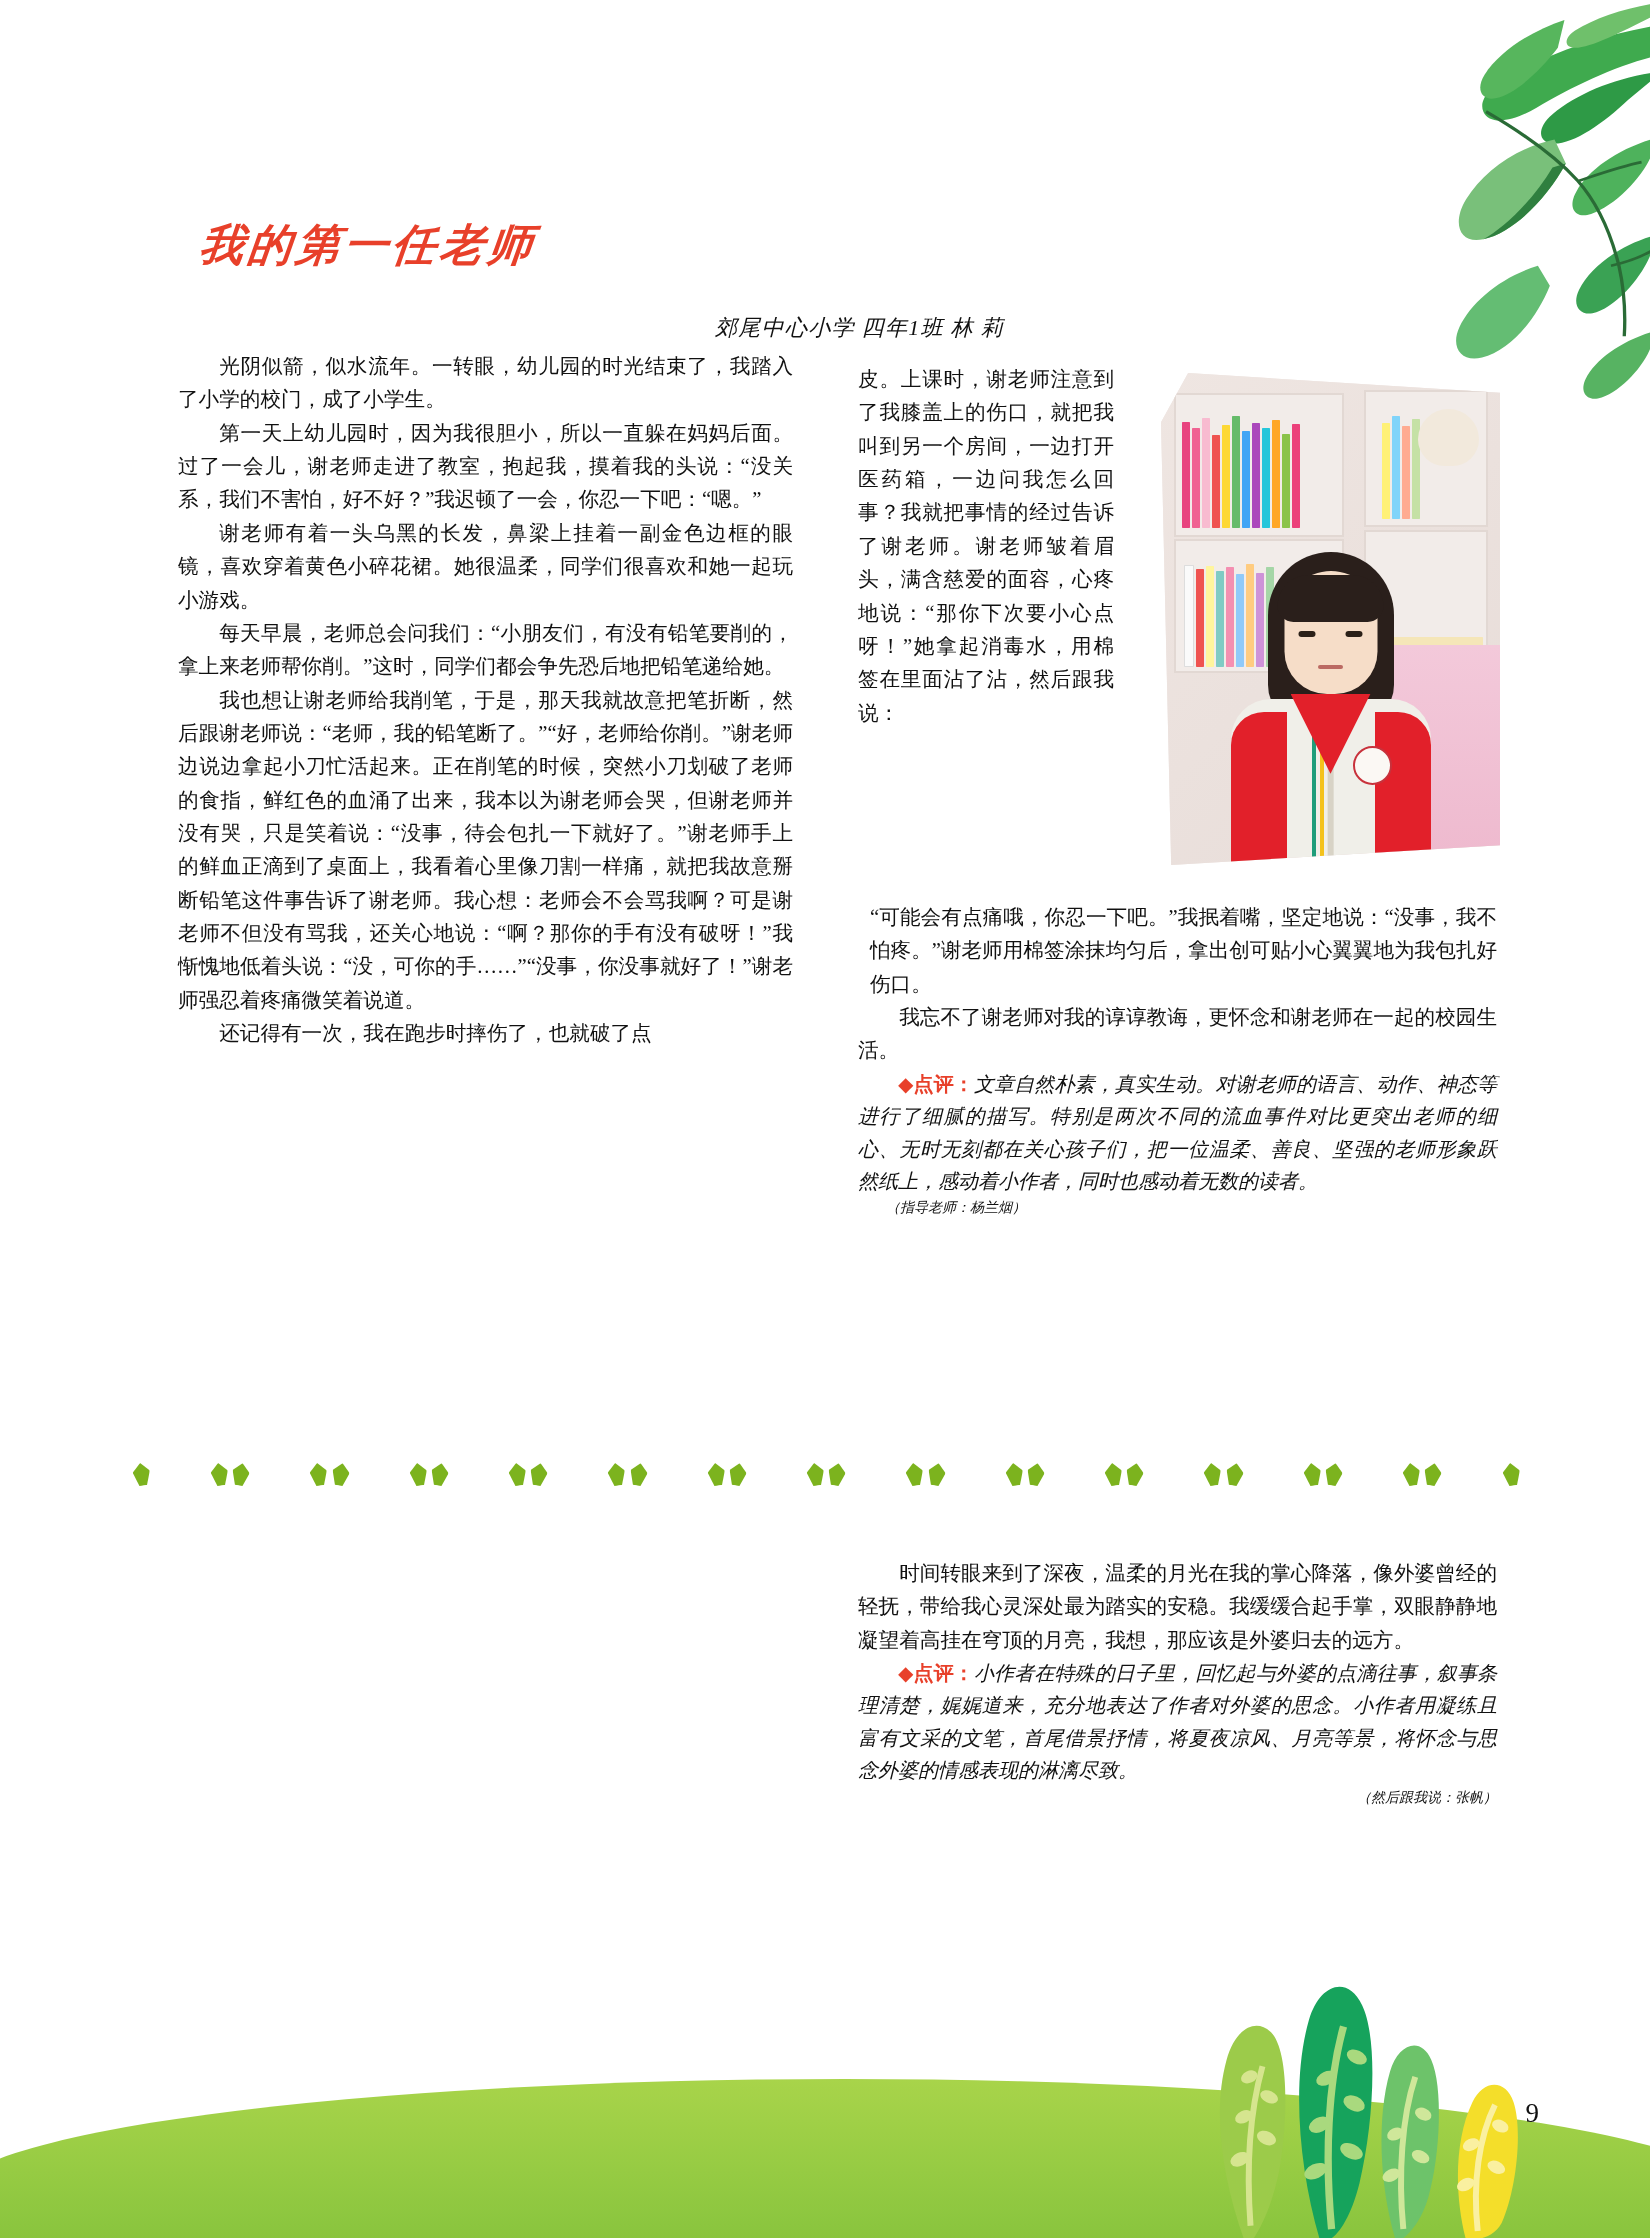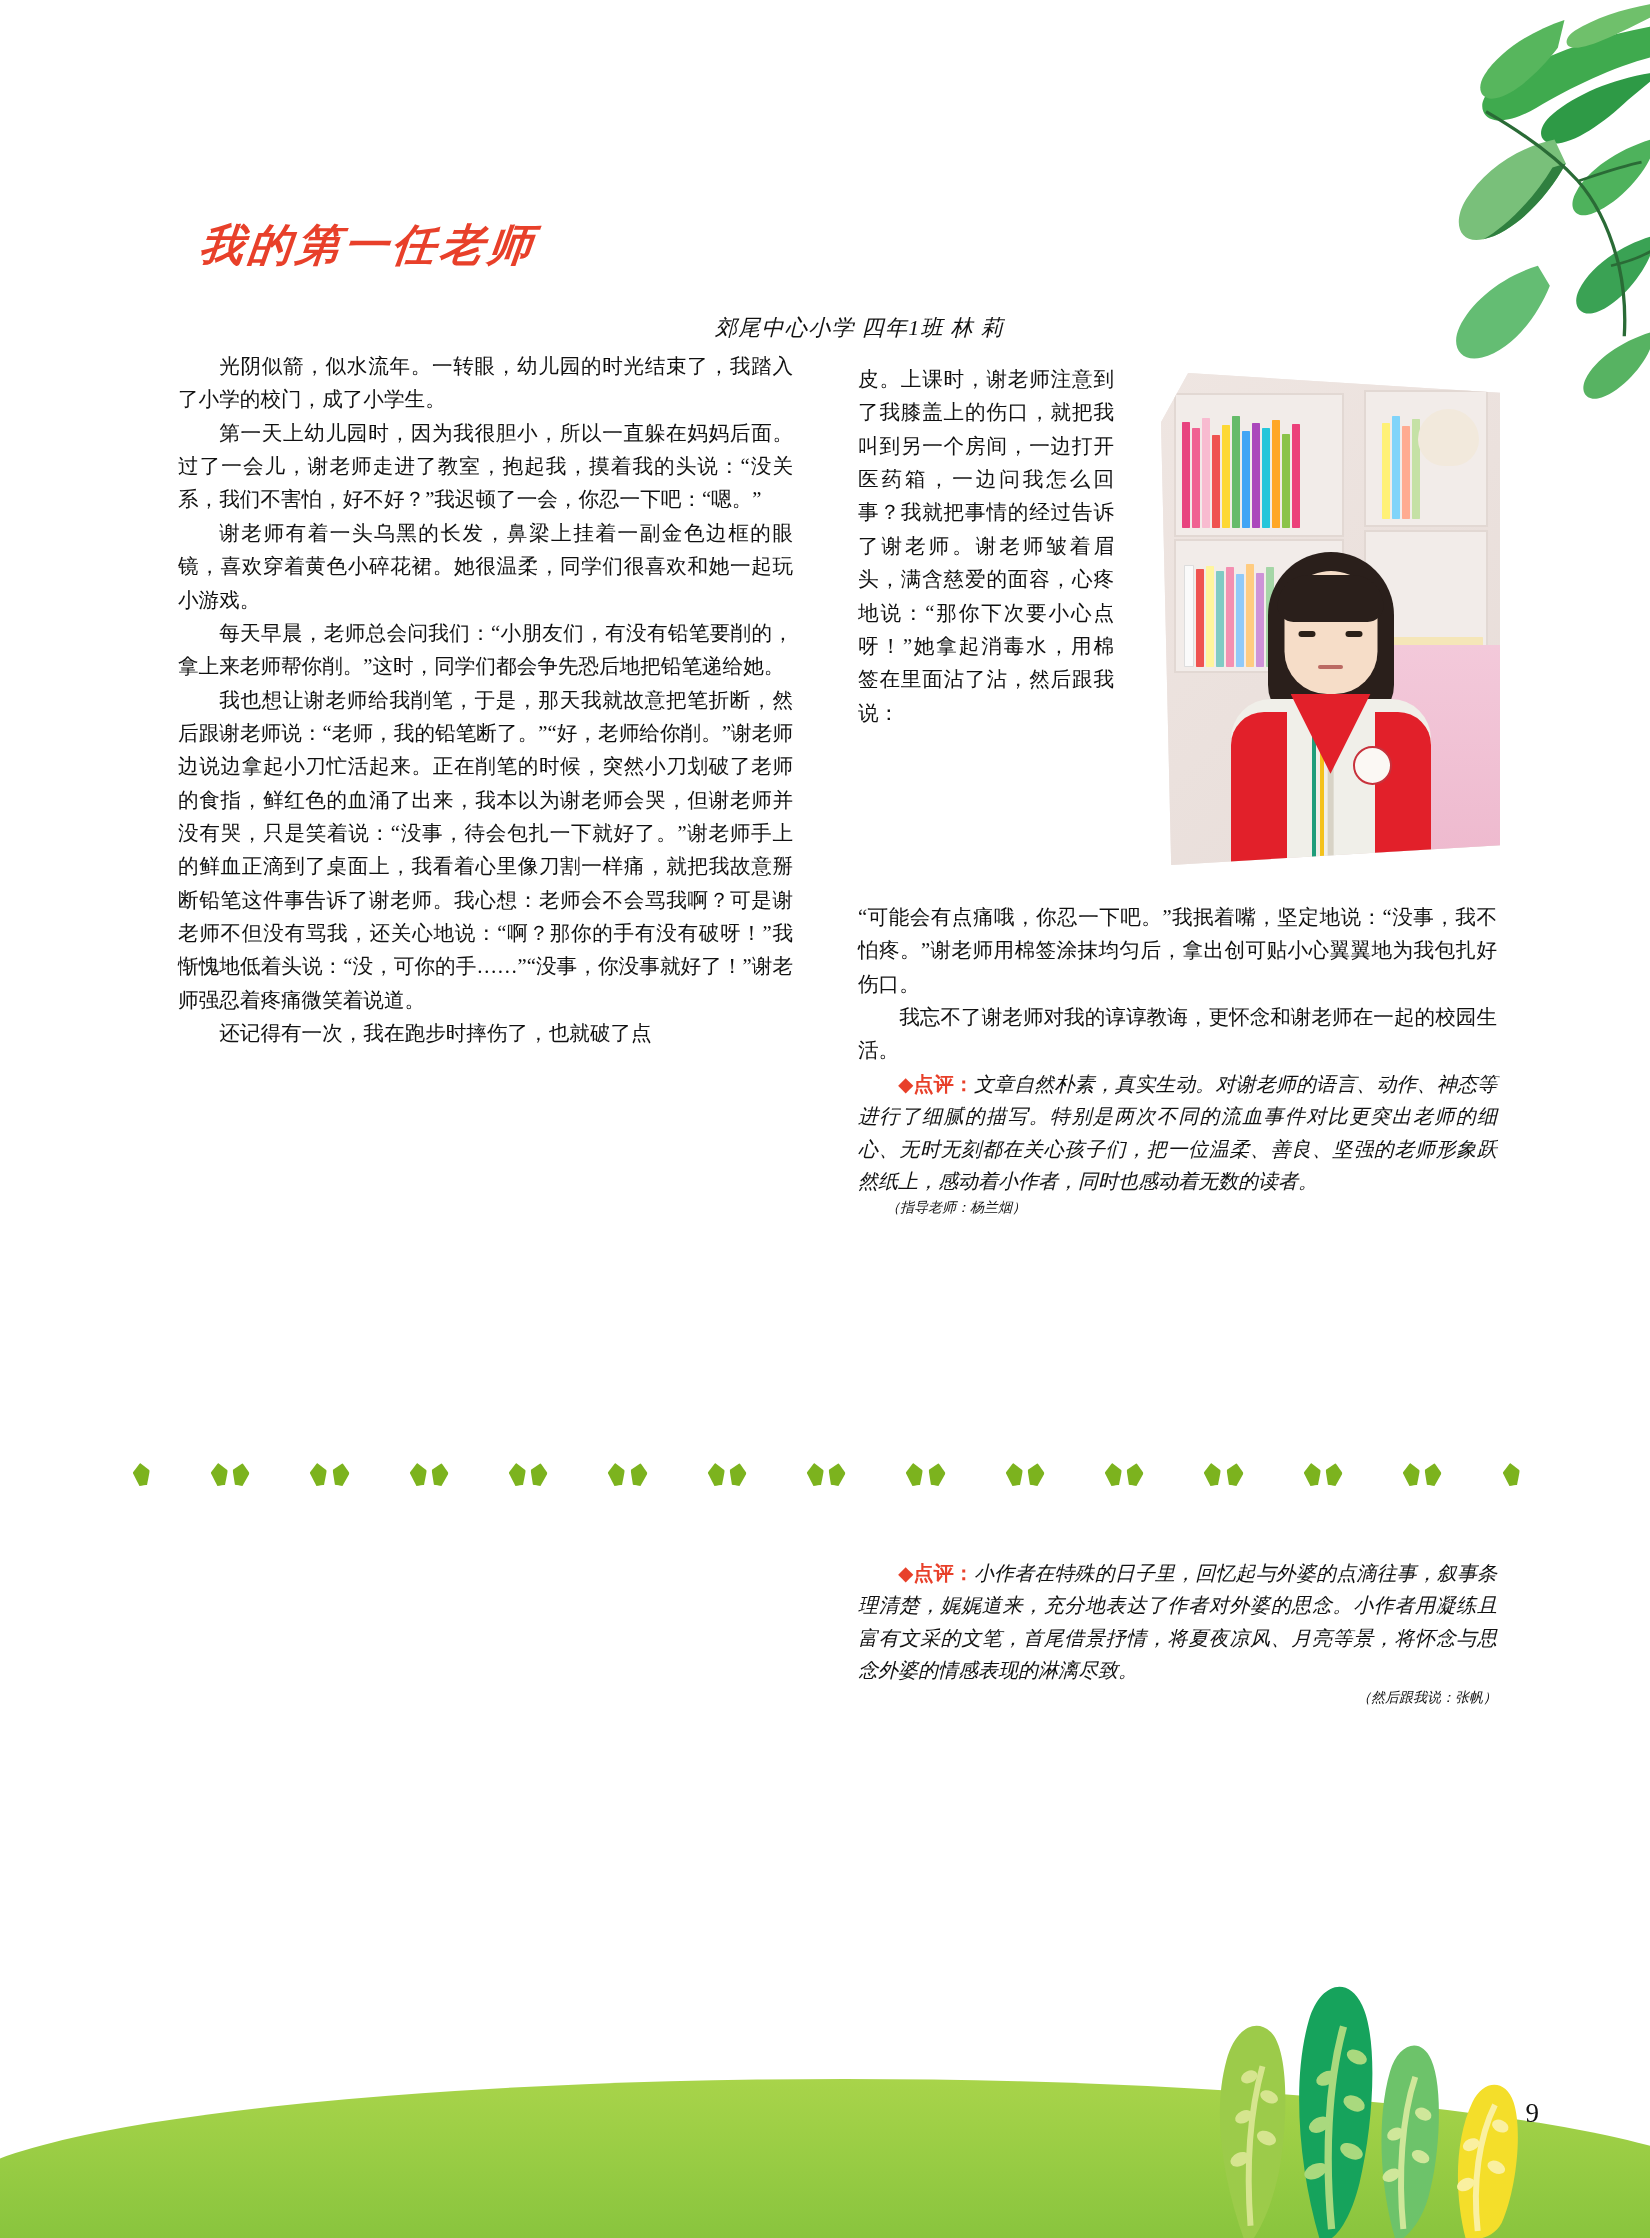--- a/index.html
+++ b/index.html
@@ -205,21 +205,21 @@
       <p>每天早晨，老师总会问我们：“小朋友们，有没有铅笔要削的，拿上来老师帮你削。”这时，同学们都会争先恐后地把铅笔递给她。</p>
       <p>我也想让谢老师给我削笔，于是，那天我就故意把笔折断，然后跟谢老师说：“老师，我的铅笔断了。”“好，老师给你削。”谢老师边说边拿起小刀忙活起来。正在削笔的时候，突然小刀划破了老师的食指，鲜红色的血涌了出来，我本以为谢老师会哭，但谢老师并没有哭，只是笑着说：“没事，待会包扎一下就好了。”谢老师手上的鲜血正滴到了桌面上，我看着心里像刀割一样痛，就把我故意掰断铅笔这件事告诉了谢老师。我心想：老师会不会骂我啊？可是谢老师不但没有骂我，还关心地说：“啊？那你的手有没有破呀！”我惭愧地低着头说：“没，可你的手……”“没事，你没事就好了！”谢老师强忍着疼痛微笑着说道。</p>
       <p>还记得有一次，我在跑步时摔伤了，也就破了点</p>
     </div>
 
     <div id="a1-right-narrow" class="col body-text">
       <p style="text-indent:0;">皮。上课时，谢老师注意到了我膝盖上的伤口，就把我叫到另一个房间，一边打开医药箱，一边问我怎么回事？我就把事情的经过告诉了谢老师。谢老师皱着眉头，满含慈爱的面容，心疼地说：“那你下次要小心点呀！”她拿起消毒水，用棉签在里面沾了沾，然后跟我说：</p>
     </div>
 
     <div id="a1-right-wide" class="col body-text">
-      <p style="text-indent:0;">“可能会有点痛哦，你忍一下吧。”我抿着嘴，坚定地说：“没事，我不怕疼。”谢老师用棉签涂抹均匀后，拿出创可贴小心翼翼地为我包扎好伤口。</p>
+      <p style="text-indent:0;margin-left:12px;">“可能会有点痛哦，你忍一下吧。”我抿着嘴，坚定地说：“没事，我不怕疼。”谢老师用棉签涂抹均匀后，拿出创可贴小心翼翼地为我包扎好伤口。</p>
       <p>我忘不了谢老师对我的谆谆教诲，更怀念和谢老师在一起的校园生活。</p>
 
       <p class="review kai">
         <span class="mark">◆</span><span class="mark">点评：</span><span>文章自然朴素，真实生动。对谢老师的语言、动作、神态等进行了细腻的描写。特别是两次不同的流血事件对比更突出老师的细心、无时无刻都在关心孩子们，把一位温柔、善良、坚强的老师形象跃然纸上，感动着小作者，同时也感动着无数的读者。</span>
       </p>
       <p class="teacher kai">（指导老师：杨兰烟）</p>
     </div>
   </div>
 
   <div id="leaf-divider">
@@ -278,20 +278,21 @@
         <i class="lf"></i>
         <i class="lf"></i>
       </span>
     <span class="lf-pair">
         <i class="lf"></i>
       </span>
   </div>
 
 
   <div id="a2-right" class="col body-text">
+    <p>时间转眼来到了深夜，温柔的月光在我的掌心降落，像外婆曾经的轻抚，带给我心灵深处最为踏实的安稳。我缓缓合起手掌，双眼静静地凝望着高挂在穹顶的月亮，我想，那应该是外婆归去的远方。</p>
     <p class="review kai">
       <span class="mark">◆</span><span class="mark">点评：</span><span>小作者在特殊的日子里，回忆起与外婆的点滴往事，叙事条理清楚，娓娓道来，充分地表达了作者对外婆的思念。小作者用凝练且富有文采的文笔，首尾借景抒情，将夏夜凉风、月亮等景，将怀念与思念外婆的情感表现的淋漓尽致。</span>
     </p>
     <p class="teacher kai right">（然后跟我说：张帆）</p>
   </div>
 
   <div id="bottom-band" class="deco">
     <div class="hill"></div>
   </div>
 

